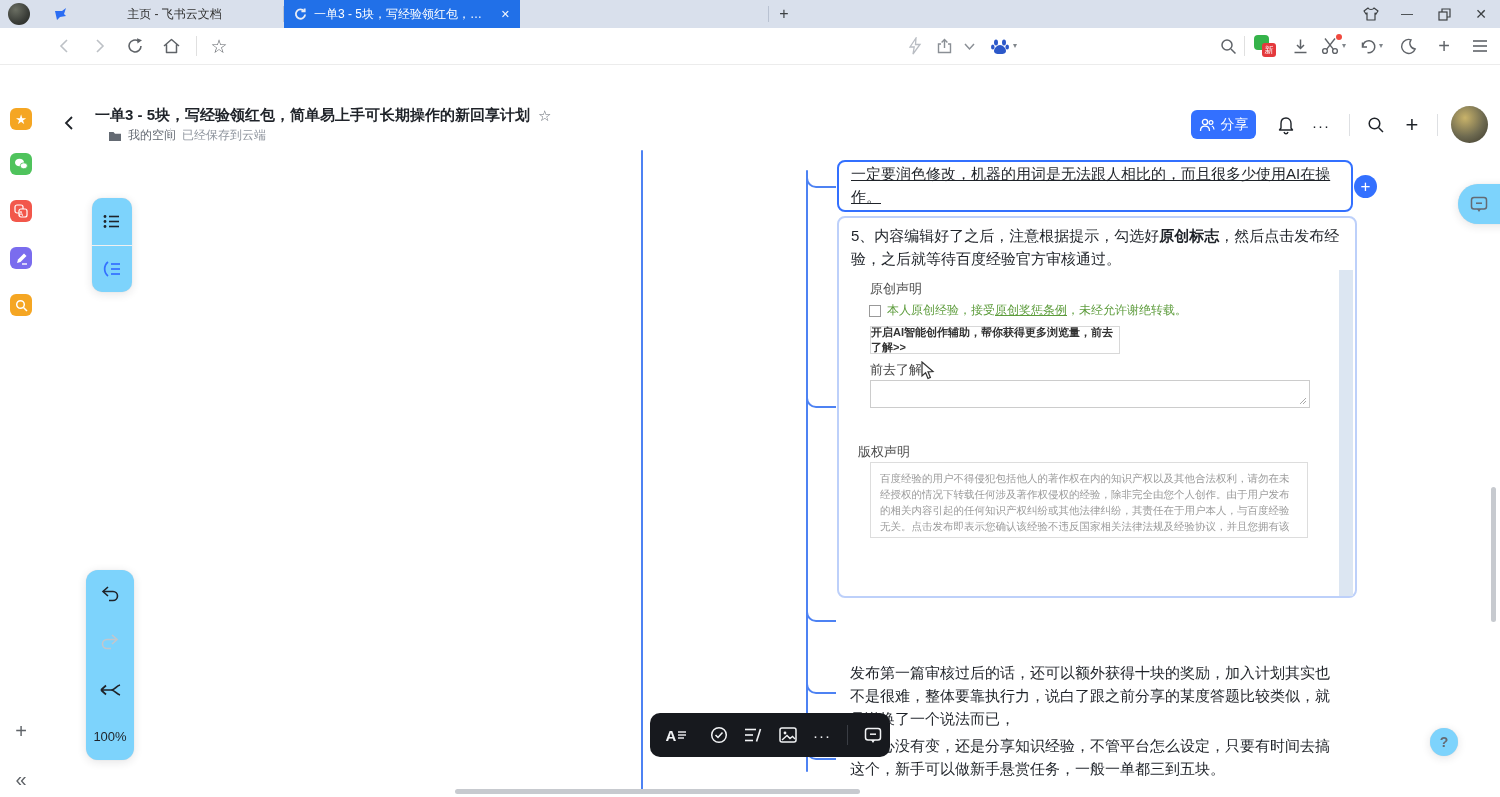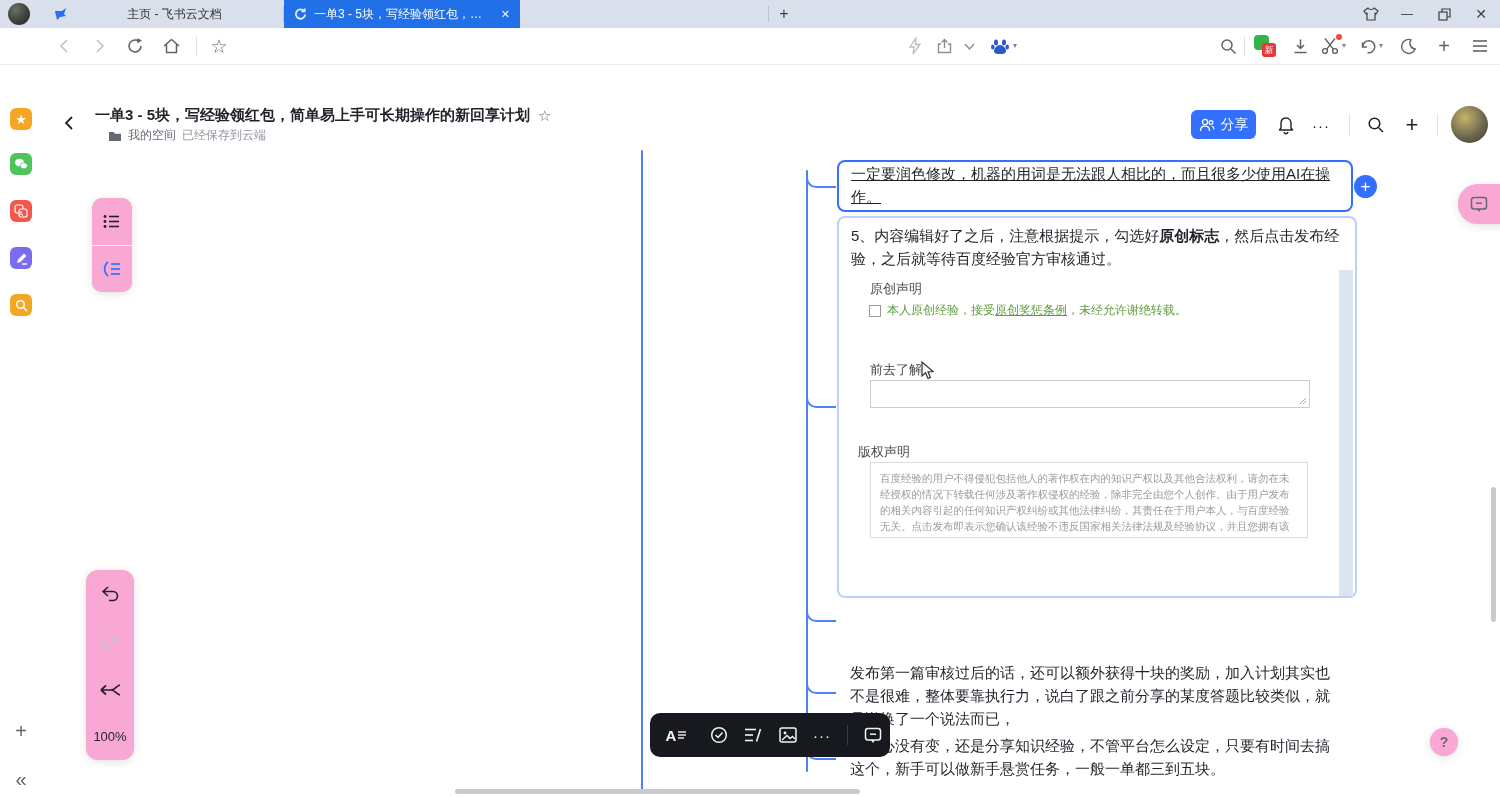--- a/index.html
+++ b/index.html
@@ -26,21 +26,21 @@
   .crumb{font-size:12px;color:#8f959e;}
   .sharebtn{display:flex;align-items:center;gap:6px;background:#3370ff;color:#fff;border-radius:6px;
             font-size:14px;justify-content:center;}
   
   .chip{width:22px;height:22px;border-radius:6px;display:flex;align-items:center;justify-content:center;color:#fff;}
   
   .vline{width:2px;background:#4d82f3;border-radius:1px;}
   .connector{border-left:2px solid #4d82f3;border-bottom:2px solid #4d82f3;border-bottom-left-radius:10px;}
   .block{box-sizing:border-box;background:#fff;border-radius:8px;}
   .para{font-size:15px;line-height:23px;color:#1f2329;}
-  .card{background:#f9a8d4;border-radius:10px;box-shadow:0 2px 10px rgba(31,35,41,.12),0 0 1px rgba(31,35,41,.15);}
+  .card{background:#7dd3fc;border-radius:10px;box-shadow:0 2px 10px rgba(31,35,41,.12),0 0 1px rgba(31,35,41,.15);}
   
   .fh{font-size:13px;color:#4a4a4a;}
   .fnote{font-size:11px;color:#777;}
   .greentxt{font-size:12px;color:#5d9c3c;}
   .fbtn{display:flex;align-items:center;justify-content:center;font-size:12px;font-weight:bold;box-sizing:border-box;}
   
   .ftb{background:#17191e;border-radius:10px;display:flex;align-items:center;justify-content:space-around;color:#f2f3f5;}
   .scroll{background:#c7cacf;border-radius:3px;}
 </style>
 </head>
@@ -339,20 +339,22 @@
   <div class="abs" style="left:850px;top:270px;width:503px;height:326px;background:#fff;">
     <div class="abs" style="left:489px;top:0;width:14px;height:326px;background:#dce6f2;"></div>
 
     <div class="abs fh" style="left:20px;top:10px;">原创声明</div>
 
     <div class="abs flex" style="left:19px;top:32px;gap:6px;">
       <span style="width:10px;height:10px;border:1px solid #999;background:#fff;display:inline-block;"></span>
       <span class="greentxt"><span>本人原创经验，接受</span><u>原创奖惩条例</u><span>，未经允许谢绝转载。</span></span>
     </div>
 
+    <div class="abs" style="left:20px;top:56px;width:248px;height:26px;border:1px solid #d8d8d8;background:#fff;
+         display:flex;align-items:center;justify-content:center;font-size:11px;font-weight:bold;color:#333;">开启AI智能创作辅助，帮你获得更多浏览量，前去了解&gt;&gt;</div>
 
     <div class="abs fh" style="left:20px;top:91px;">前去了解</div>
 
     <div class="abs" style="left:20px;top:110px;width:438px;height:26px;border:1px solid #ccc;background:#fff;">
       <svg class="abs" style="right:2px;bottom:2px;" width="8" height="8" viewBox="0 0 8 8">
         <line x1="1" y1="7" x2="7" y2="1" stroke="#aaa" stroke-width="1"></line>
         <line x1="4" y1="7" x2="7" y2="4" stroke="#aaa" stroke-width="1"></line>
         </svg>
     </div>
 

